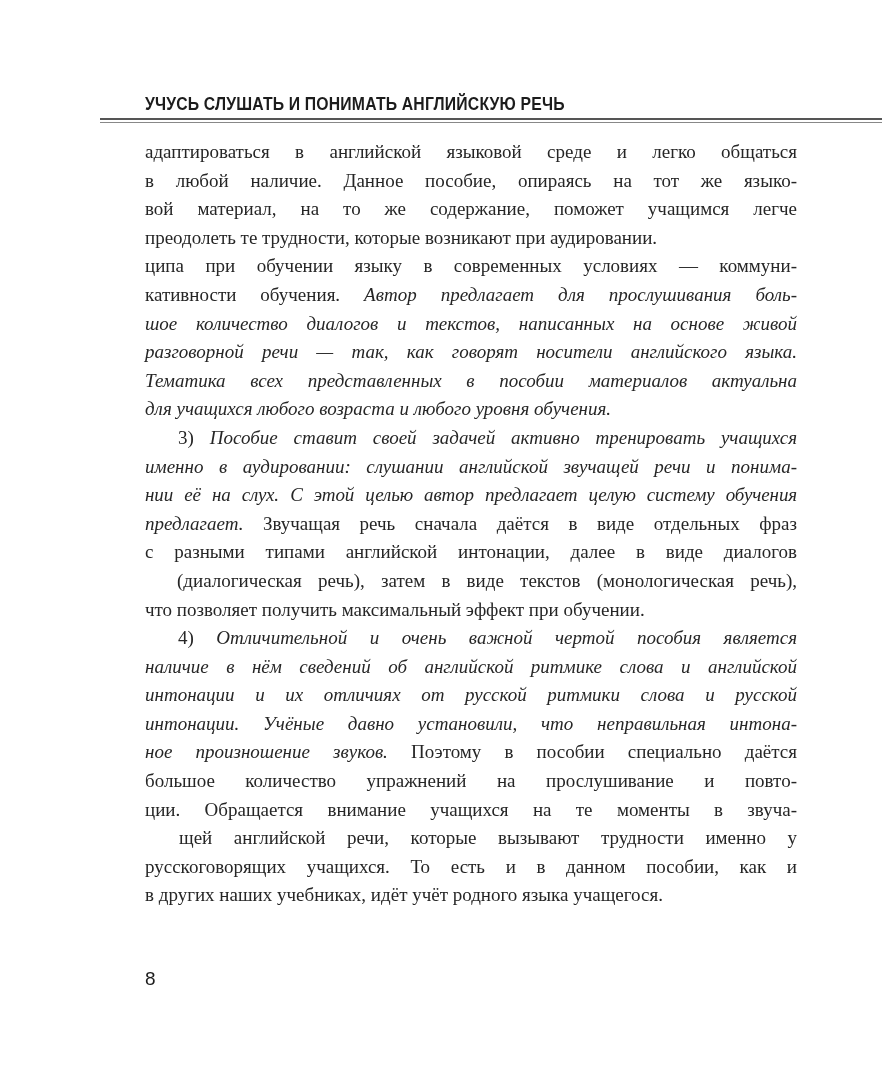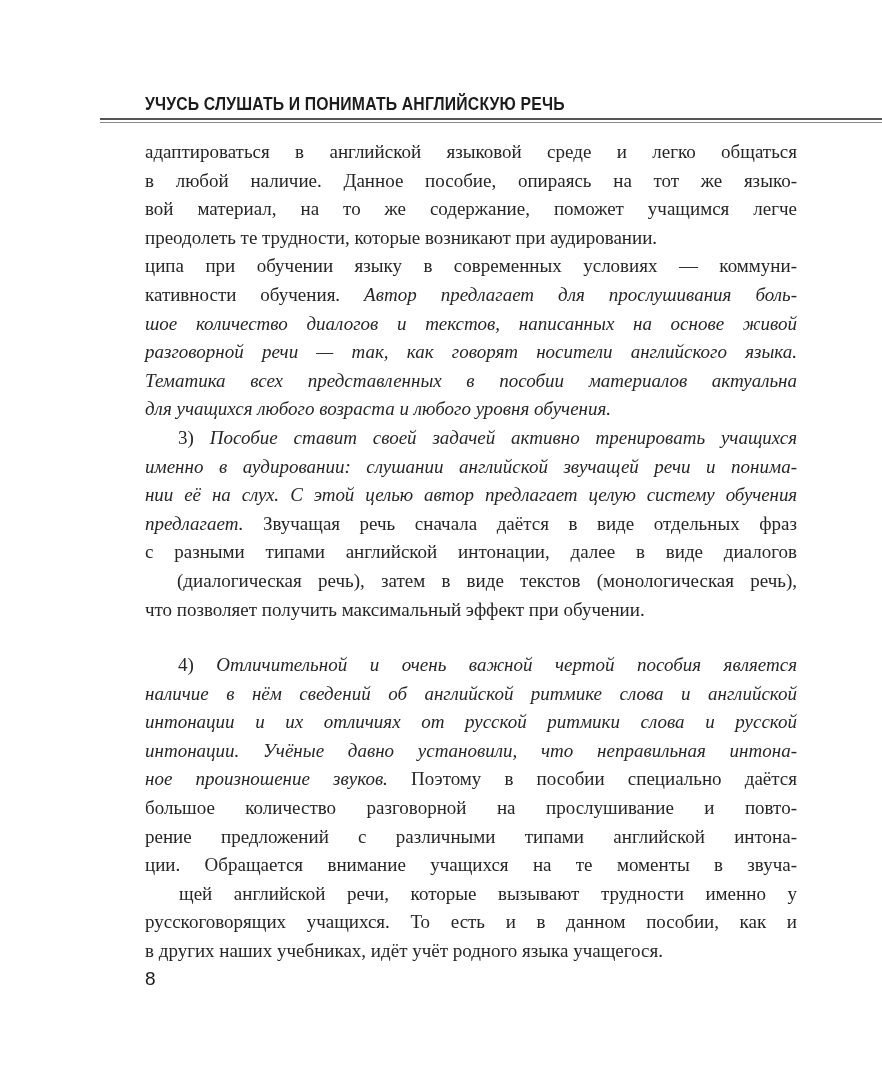--- a/index.html
+++ b/index.html
@@ -47,26 +47,25 @@
     <span class="line" style="display: block; word-spacing: 5.25px;"><span class="it">разговорной речи — так, как говорят носители английского языка.</span></span>
     <span class="line" style="display: block; word-spacing: 9.16667px;"><span class="it">Тематика всех представленных в пособии материалов актуальна</span></span>
     <span class="line last"><span class="it">для учащихся любого возраста и любого уровня обучения.</span></span>
     <span class="line indent" style="display: block; word-spacing: 1.71429px;"><span>3) </span><span class="it">Пособие ставит своей задачей активно тренировать учащихся</span></span>
     <span class="line" style="display: block; word-spacing: 2.25px;"><span class="it">именно в аудировании: слушании английской звучащей речи и понима-</span></span>
     <span class="line" style="display: block; letter-spacing: -0.117647px;"><span class="it">нии её на слух. С этой целью автор предлагает целую систему обучения</span></span>
     <span class="line" style="display: block; word-spacing: 5px;"><span class="it">предлагает.</span><span> Звучащая речь сначала даётся в виде отдельных фраз</span></span>
     <span class="line" style="display: block; word-spacing: 8.125px;"><span>с разными типами английской интонации, далее в виде диалогов</span></span>
     <span class="line" style="display: block; word-spacing: 6.71429px; margin-left: 32px;"><span>(диалогическая речь), затем в виде текстов (монологическая речь),</span></span>
     <span class="line last"><span>что позволяет получить максимальный эффект при обучении.</span></span>
-    <span class="line indent" style="display: block; word-spacing: 9.28571px; margin-top: 27px;"><span>4) </span><span class="it">Отличительной и очень важной чертой пособия является</span></span>
+    <span class="line indent" style="display: block; word-spacing: 9.28571px;"><span>4) </span><span class="it">Отличительной и очень важной чертой пособия является</span></span>
     <span class="line" style="display: block; word-spacing: 5.44444px;"><span class="it">наличие в нём сведений об английской ритмике слова и английской</span></span>
     <span class="line" style="display: block; word-spacing: 9px;"><span class="it">интонации и их отличиях от русской ритмики слова и русской</span></span>
     <span class="line" style="display: block; word-spacing: 8.16667px;"><span class="it">интонации. Учёные давно установили, что неправильная интона-</span></span>
     <span class="line" style="display: block; word-spacing: 9.28571px;"><span class="it">ное произношение звуков.</span><span> Поэтому в пособии специально даётся</span></span>
-    <span class="line" style="display: block; word-spacing: 15.6667px;"><span>большое количество разговорной на прослушивание и повто-</span></span>
-    <span class="line" style="display: block; word-spacing: 14.3333px;"><span>рение предложений с различными типами английской интона-</span></span>
+    <span class="line" style="display: block; word-spacing: 15.6667px;"><span>большое количество упражнений на прослушивание и повто-</span></span>
     <span class="line" style="display: block; word-spacing: 12.125px;"><span>ции. Обращается внимание учащихся на те моменты в звуча-</span></span>
     <span class="line" style="display: block; word-spacing: 13.1429px; margin-left: 34px;"><span>щей английской речи, которые вызывают трудности именно у</span></span>
     <span class="line" style="display: block; word-spacing: 9px;"><span>русскоговорящих учащихся. То есть и в данном пособии, как и</span></span>
     <span class="line last"><span>в других наших учебниках, идёт учёт родного языка учащегося.</span></span>
   </div>
 
 <div class="page-number">8</div>
 
 </body></html>

